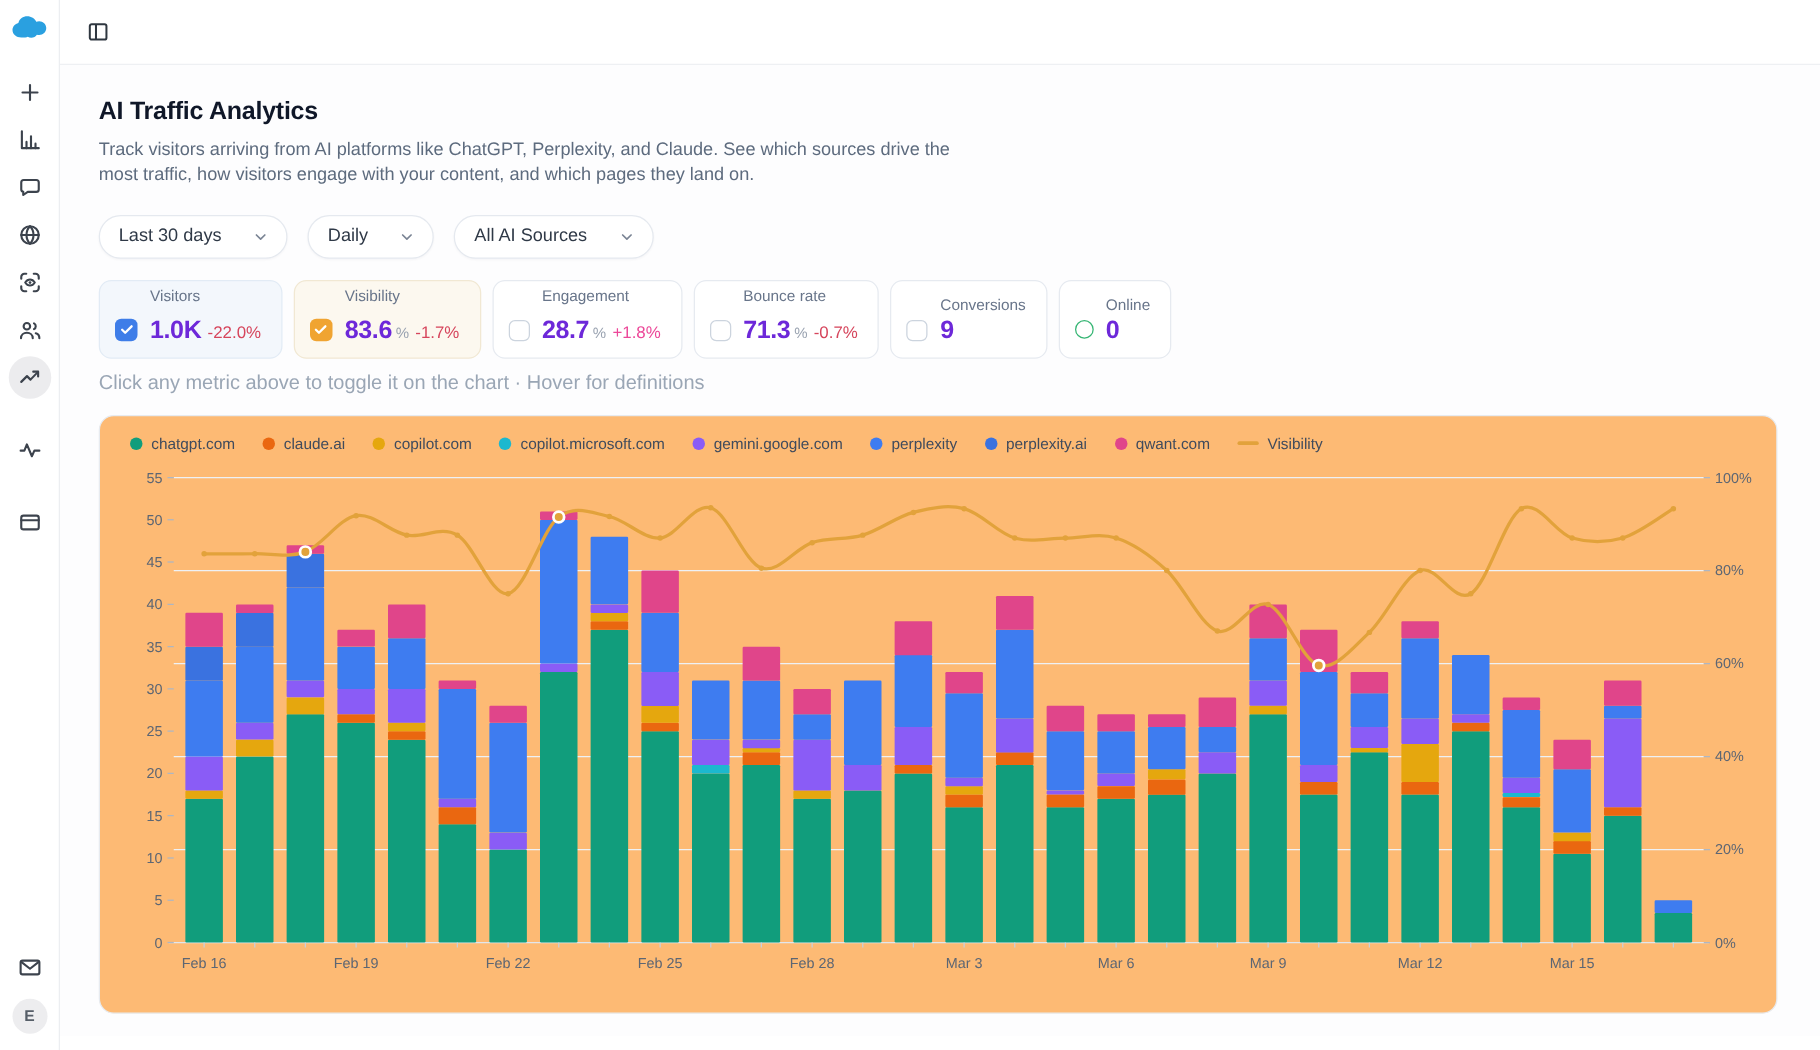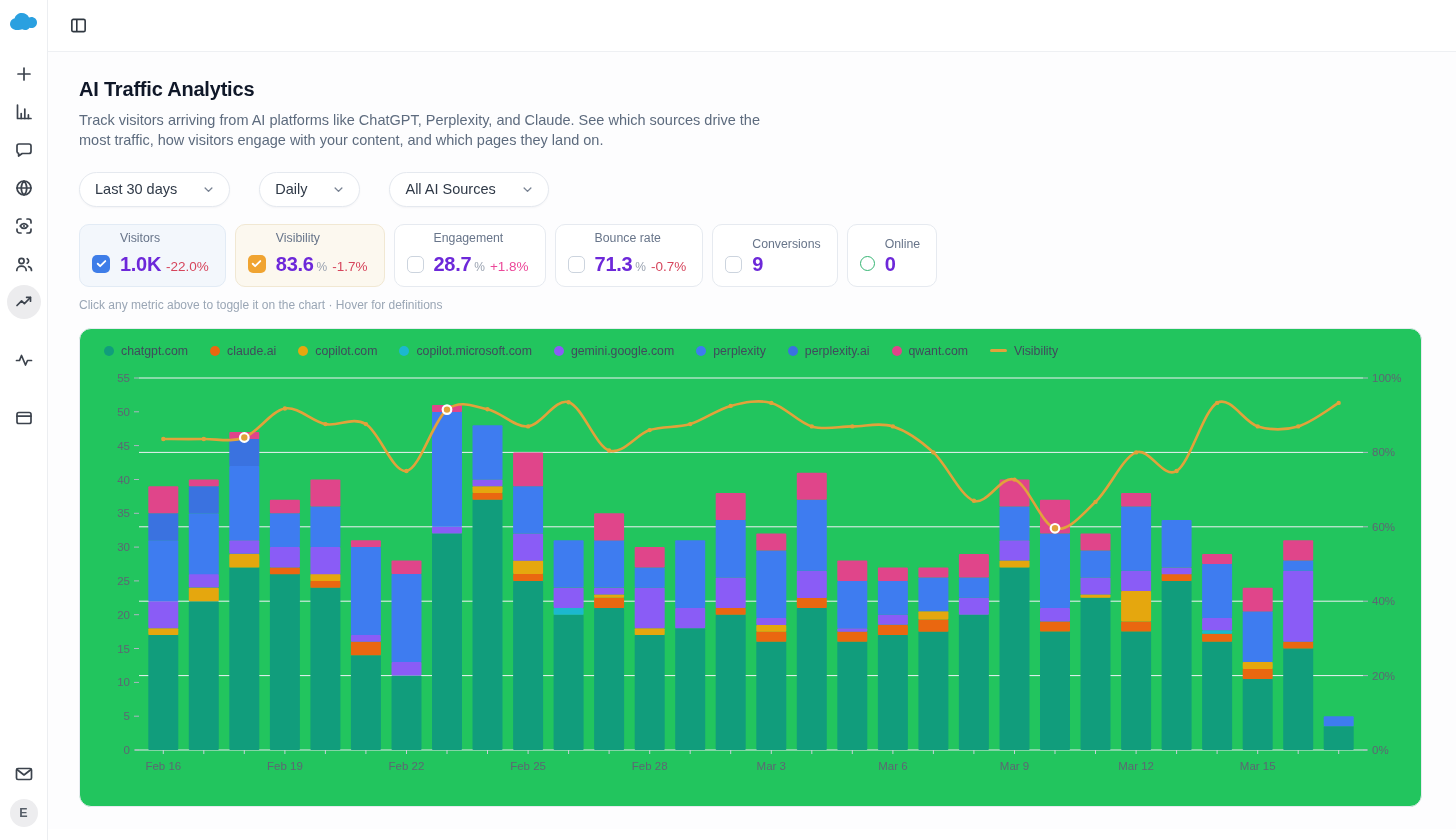--- a/index.html
+++ b/index.html
@@ -23,21 +23,21 @@
   .topbar { position:fixed; left:48px; top:0; width:1408px; height:52px; background:#fff;
     border-bottom:1px solid #eef0f3; display:flex; align-items:center; padding-left:17px; z-index:4; }
   .toggle-btn { border:none; background:none; width:26px; height:26px; cursor:pointer; display:flex; align-items:center; justify-content:center; }
   .toggle-btn svg { width:19px; height:19px; stroke:#2f3740; fill:none; stroke-width:1.7; }
 
   
   .main { position:absolute; left:48px; top:41px; width:1408px; padding:37px 34px 0 31px; background:#fdfdfe; min-height:788px; }
   h1.title { font-size:20px; font-weight:800; letter-spacing:-.2px; color:#0f1728; }
   .desc { margin-top:9px; max-width:692px; font-size:14.5px; line-height:1.4; color:#5d6b7e; }
 
-  .filters { display:flex; gap:29px; margin-top:21px; }
+  .filters { display:flex; gap:16px; margin-top:21px; }
   .pill { height:35px; display:flex; align-items:center; gap:24px; padding:0 13px 0 15px;
     background:#fff; border:1px solid #e5e9ef; border-radius:18px; cursor:pointer;
     font-family:inherit; font-size:14.5px; color:#2f3947; box-shadow:0 1px 2px rgba(16,24,40,.04); }
   .pill svg { width:15px; height:15px; stroke:#7a8494; fill:none; stroke-width:1.8; stroke-linecap:round; stroke-linejoin:round; }
 
   .cards { display:flex; gap:9px; margin-top:17px; }
   .mcard { display:flex; align-items:flex-end; gap:10px; height:63px; padding:22px 16px 10px 12px;
     background:#fff; border:1px solid #e6eaf0; border-radius:10px; cursor:pointer; }
   .mcard .cb { width:18px; height:18px; border-radius:5px; margin-bottom:3px; flex:0 0 auto;
     display:flex; align-items:center; justify-content:center; }
@@ -45,23 +45,23 @@
   .cb.ring { width:15px; height:15px; border-radius:50%; border:1.7px solid #35b573; background:#fff; margin-bottom:5px; }
   .mcol { display:flex; flex-direction:column; }
   .mlabel { font-size:12.3px; color:#68758a; margin-bottom:2px; }
   .mvalrow { display:flex; align-items:baseline; gap:5px; white-space:nowrap; }
   .mval { font-size:20px; font-weight:800; color:#6d28d9; letter-spacing:-.3px; }
   .msuffix { font-size:12px; color:#9aa3b1; margin-left:-2px; }
   .mdelta { font-size:13.5px; font-weight:500;margin-top:12px; }
   .mdelta.down { color:#d6455c; }
   .mdelta.up { color:#ec4899; }
 
-  .hint { margin-top:11px; font-size:12px; color:#9aa6b5; }
-
-  .chart-card { margin-top:16px; width:1343px; background:#22c55e; border:1px solid #e7ebf0; border-radius:12px; padding-bottom:6px; }
+  .hint { margin-top:11px; font-size:16px; color:#9aa6b5; }
+
+  .chart-card { margin-top:16px; width:1343px; background:#fdba74; border:1px solid #e7ebf0; border-radius:12px; padding-bottom:6px; }
   .legend { display:flex; align-items:center; gap:22px; padding:15px 16px 2px 24px; }
   .lg-item { display:flex; align-items:center; gap:7px; font-size:12.3px; color:#404b5c; }
   .lg-dot { width:10px; height:10px; border-radius:50%; }
   .lg-line { width:17px; height:3px; border-radius:2px; }
   .chart-card svg { display:block; width:1341px; height:440px; }
   svg text { font-family:"Liberation Sans", sans-serif; font-size:11.5px; fill:#5d6673; }
 </style>
 </head>
 <body>
 

